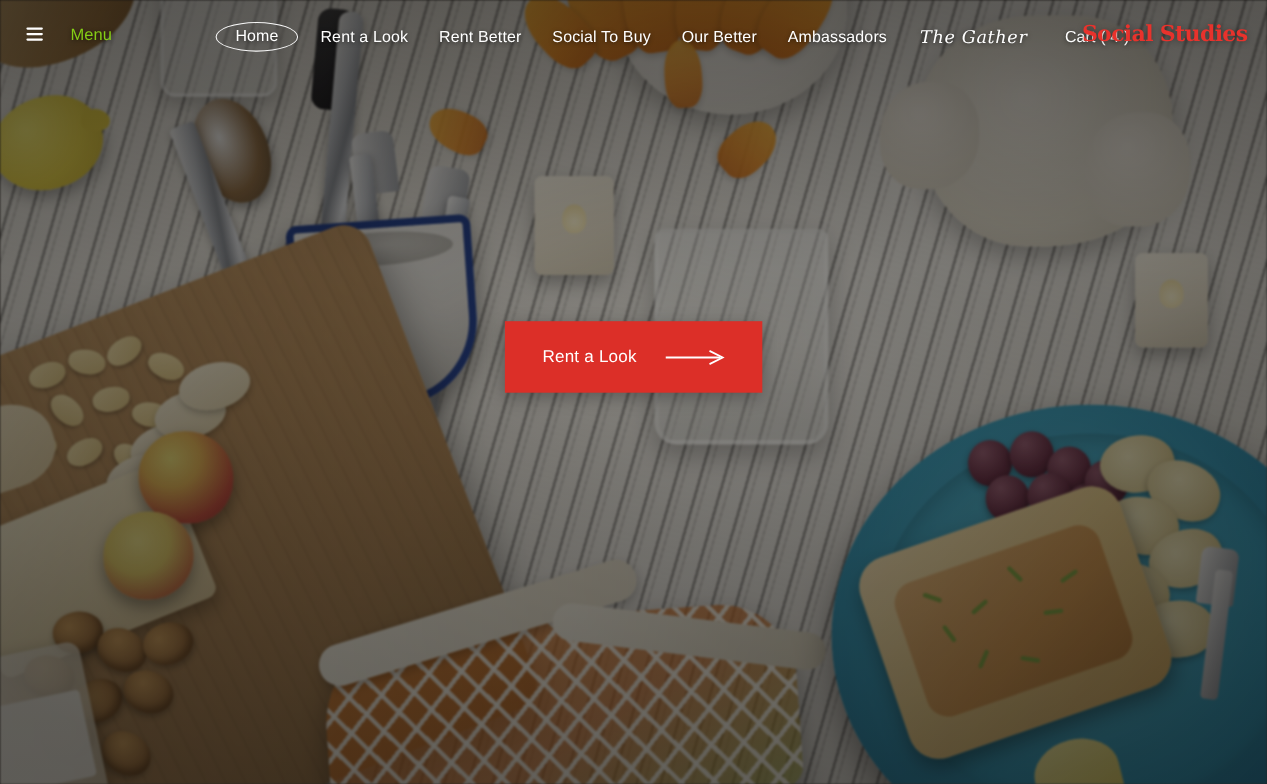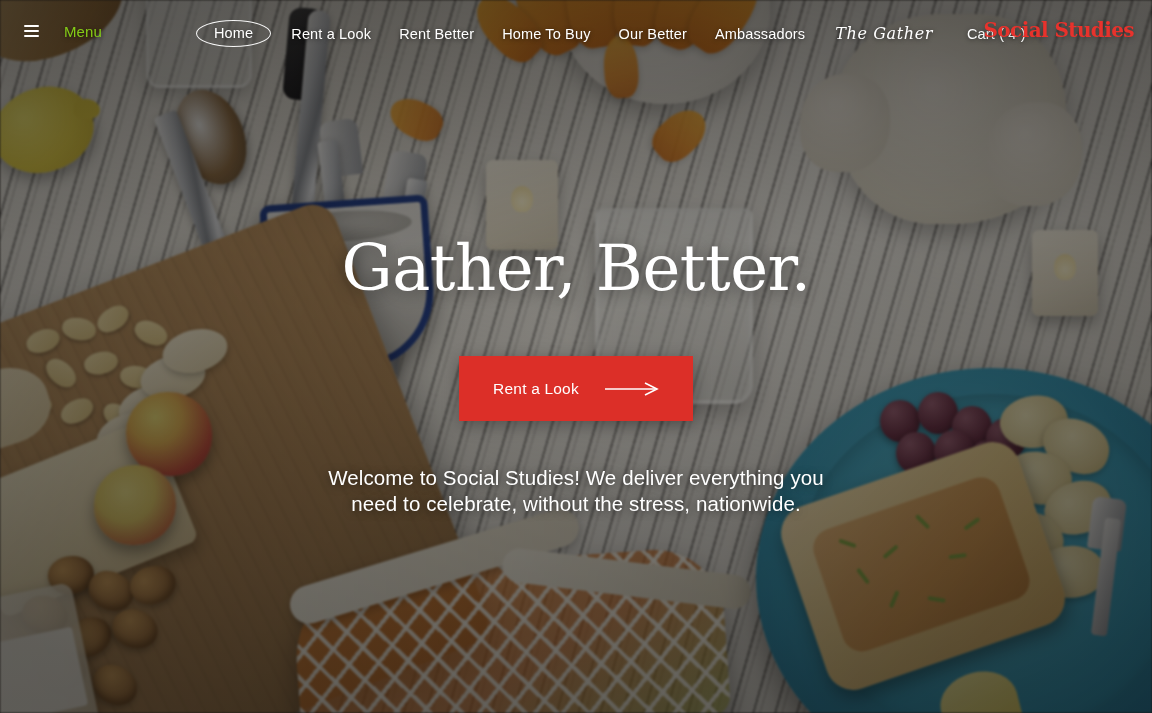--- a/index.html
+++ b/index.html
@@ -540,39 +540,37 @@
           <i></i>
           <i></i>
       </span>
       <span>Menu</span>
     </div>
 
     <nav class="nav">
       <a href="#" class="home">Home</a>
       <a href="#">Rent a Look</a>
       <a href="#">Rent Better</a>
-      <a href="#">Home To Buy</a>
+      <a href="#">Social To Buy</a>
       <a href="#">Our Better</a>
       <a href="#">Ambassadors</a>
       <a href="#" class="script">The Gather</a>
       <a href="#" class="cart">Cart ( 4 )</a>
     </nav>
 
     <div class="logo">Social Studies</div>
   </header>
 
   <section class="hero">
-    <h1>Gather, Better.</h1>
 
     <button class="cta">
       <span>Rent a Look</span>
       <span class="arrow">
         <svg width="54" height="14" viewBox="0 0 54 14" aria-hidden="true">
           <line x1="0" y1="7" x2="50" y2="7" stroke="#ffffff" stroke-width="1.6"></line>
           <polyline points="40,1 52,7 40,13" fill="none" stroke="#ffffff" stroke-width="1.6"></polyline>
         </svg>
       </span>
     </button>
 
-    <p class="sub">Welcome to Social Studies! We deliver everything you need to celebrate, without the stress, nationwide.</p>
   </section>
 
 </div>
 
 </body></html>

